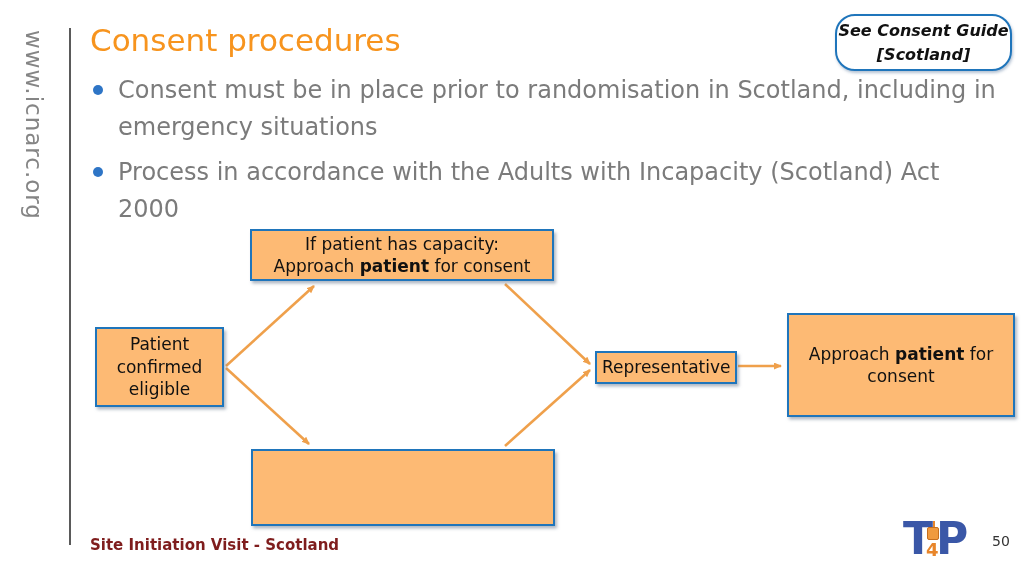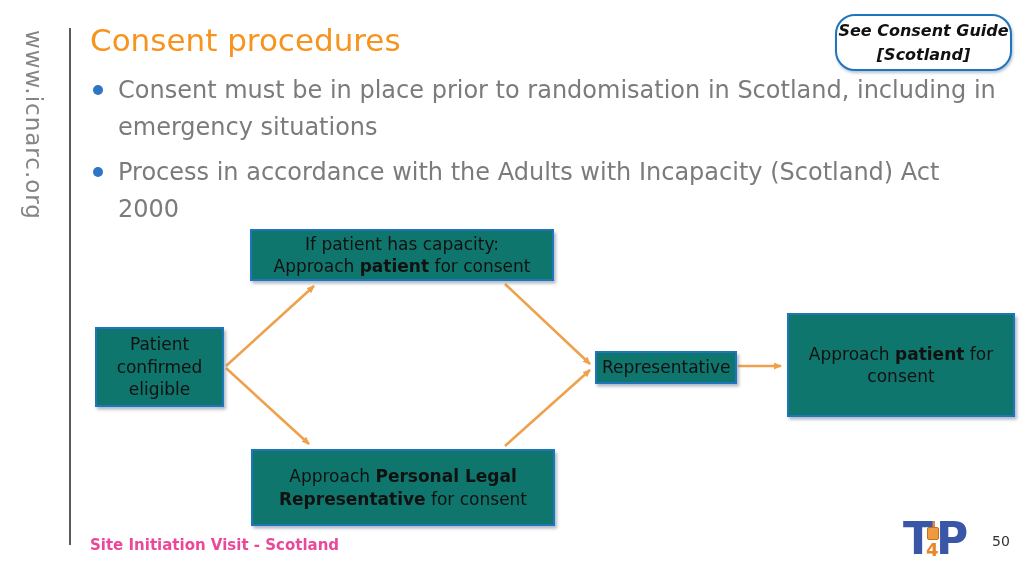--- a/index.html
+++ b/index.html
@@ -22,34 +22,34 @@
   
   .guide-box{
     position:absolute;left:835px;top:14px;width:177px;height:57px;box-sizing:border-box;
     border:2.5px solid #1F75BB;border-radius:20px;background:#fff;
     box-shadow:1px 2px 3px rgba(40,80,130,.35);
     display:flex;flex-direction:column;justify-content:center;text-align:center;
     font-style:italic;font-weight:600;font-size:16px;color:#111;line-height:1.45;
   }
   
   .fbox{
-    position:absolute;box-sizing:border-box;background:#0f766e;border:2.5px solid #1F75BB;
+    position:absolute;box-sizing:border-box;background:#fdba74;border:2.5px solid #1F75BB;
     box-shadow:2px 2.5px 3px rgba(110,125,145,.55);
     display:flex;flex-direction:column;justify-content:center;
     text-align:center;font-size:17px;color:#111;line-height:1.32;padding:2px 5px;z-index:2;
   }
   .fbox b{font-weight:700;}
   .box-has-capacity{left:250px;top:229px;width:304px;height:52px;}
   .box-eligible{left:95px;top:327px;width:129px;height:80px;}
   .box-randomisation{left:595px;top:351px;width:142px;height:33px;}
   .box-regains{left:787px;top:313px;width:228px;height:104px;}
   .box-lacks{left:251px;top:449px;width:304px;height:77px;}
   .arrows{position:absolute;left:0;top:0;width:1024px;height:576px;z-index:1;pointer-events:none;}
   
-  .footer-label{position:absolute;left:90px;top:536px;font-size:15px;font-weight:600;color:#ec4899;}
+  .footer-label{position:absolute;left:90px;top:536px;font-size:15px;font-weight:600;color:#7f1d1d;}
   .page-number{position:absolute;left:992px;top:533px;font-size:14px;color:#333;}
   
   .logo{position:absolute;left:903px;top:514px;width:66px;height:54px;}
   .logo .lt,.logo .lp{position:absolute;top:0;font-size:44px;font-weight:700;color:#3A57A7;line-height:50px;}
   .logo .lt{left:0;}
   .logo .lp{left:33px;}
   .logo .stem{position:absolute;left:30px;top:7px;width:2px;height:6px;background:#E8862B;}
   .logo .bag{position:absolute;left:24px;top:13px;width:12px;height:13px;background:#F09A3E;
     border:1.5px solid #C76F1E;border-radius:2px;box-sizing:border-box;}
   .logo .lfour{position:absolute;left:23px;top:25px;font-size:18px;font-weight:700;color:#E8862B;}
@@ -104,21 +104,20 @@
 
   <div class="fbox box-randomisation">
     <div>Representative</div>
   </div>
 
   <div class="fbox box-regains">
     <div><span>Approach </span><b>patient</b><span> for consent</span></div>
   </div>
 
   <div class="fbox box-lacks">
-    <div><span>Approach </span><b>Personal Legal Representative</b><span> for consent</span></div>
   </div>
 
   <div class="footer-label">Site Initiation Visit - Scotland</div>
 
   <div class="logo">
     <span class="lt">T</span>
     <span class="stem"></span>
     <span class="bag"></span>
     <span class="lfour">4</span>
     <span class="lp">P</span>

